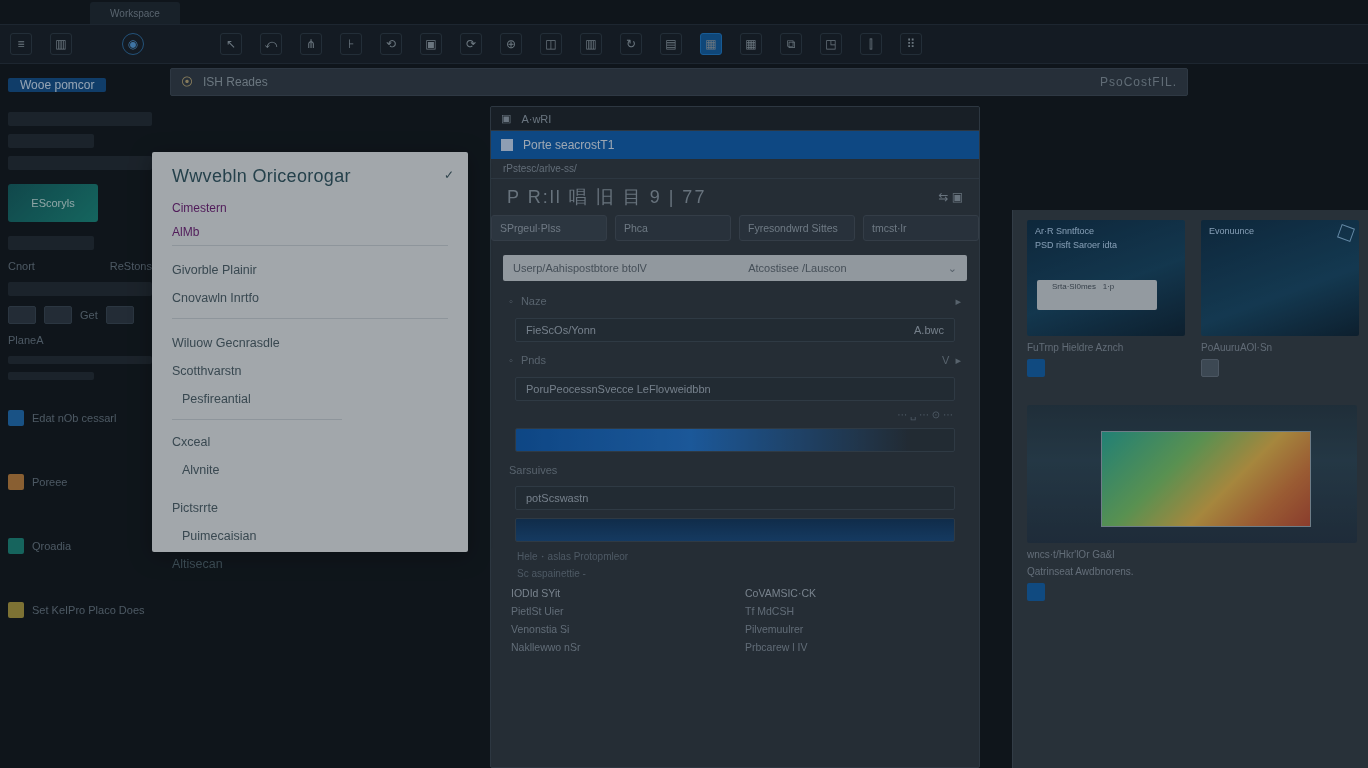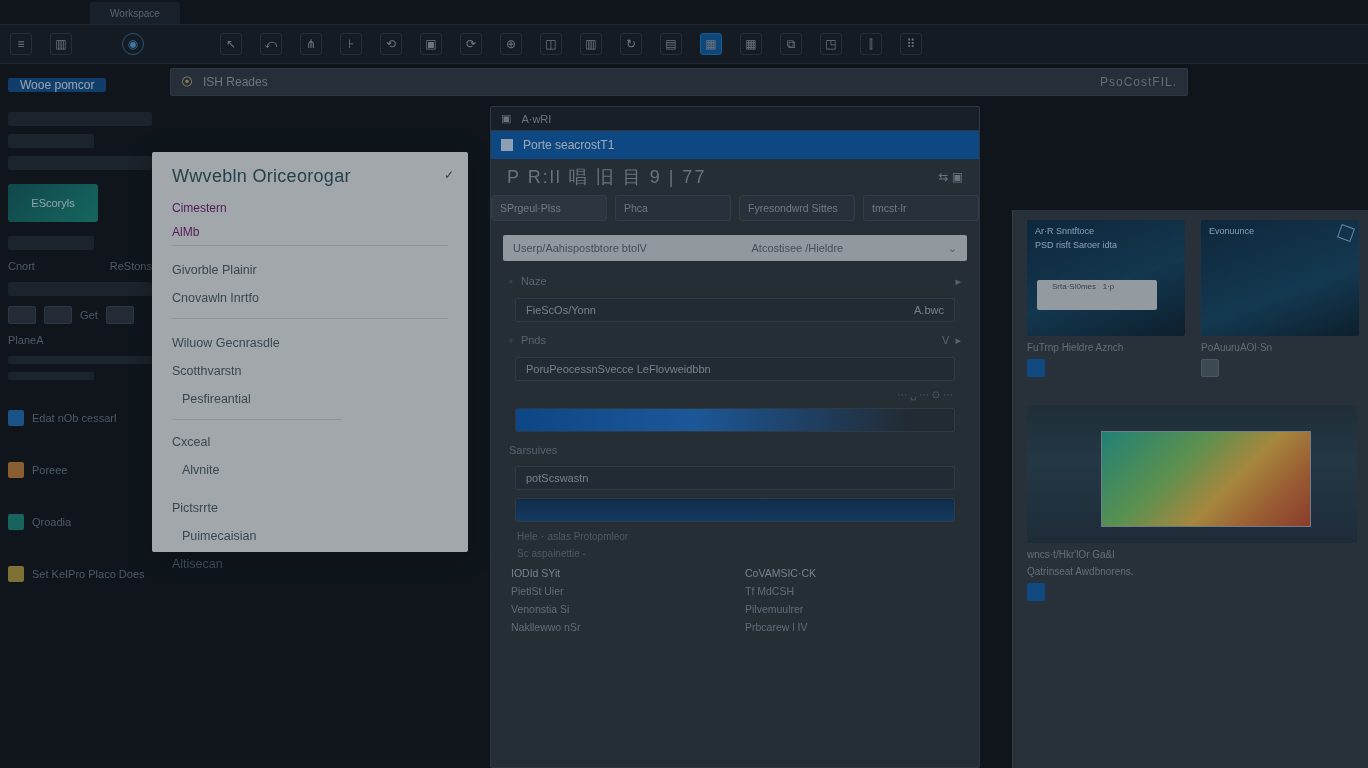--- a/index.html
+++ b/index.html
@@ -19,21 +19,21 @@
   .addr .right{ margin-left:auto; color:#8a97a2; letter-spacing:1px; }
 
   
   .left-col{ position:absolute; left:0; top:72px; width:160px; bottom:0; padding:6px 8px; }
   .badge-blue{ background:#0f4f8e; color:#d9ecff; font-size:12px; padding:0 12px; border-radius:2px; display:inline-block; margin-bottom:12px;}
   .stub{ height:14px; background:rgba(90,104,118,.25); border-radius:2px; margin:8px 0;}
   .stub.short{ width:60%; }
   .card-teal{ width:90px; height:38px; background:linear-gradient(135deg,#0f5f60,#168d7e); border-radius:3px; display:flex; align-items:center; justify-content:center; color:#cfeeea; font-size:11px; margin:14px 0;}
   .row-thin{ display:flex; align-items:center; gap:8px; margin:10px 0; color:#6c7a86; font-size:11px;}
   .tiny-tile{ width:28px; height:18px; background:#2b353f; border:1px solid #384450; border-radius:2px;}
-  .tiny-list{ display:flex; flex-direction:column; gap:16px; margin-top:20px;}
+  .tiny-list{ display:flex; flex-direction:column; gap:28px; margin-top:20px;}
   .ico-sq{ width:16px; height:16px; border-radius:2px;}
   .c-blue{background:#1d6fb8;} .c-orange{background:#c8833a;} .c-teal{background:#188a7c;} .c-yel{background:#b6a03d;}
 
   
   .popup{ position:absolute; left:152px; top:152px; width:316px; height:400px; background:#eef1f3; color:#445; border-radius:2px; box-shadow:0 4px 22px rgba(0,0,0,.45); padding:14px 20px 26px; }
   .popup h3{ font-size:18px; color:#2f5560; font-weight:400; letter-spacing:.3px;}
   .popup .chk{ position:absolute; right:14px; top:16px; color:#3f5b63;}
   .popup .grp{ font-size:12px; color:#701a75; margin-top:14px; }
   .popup hr{ border:none; border-top:1px solid #cfd6db; margin:6px 0 10px; }
   .popup .item{ font-size:12.5px; color:#4d6068; padding:7px 0; cursor:default;}
@@ -164,33 +164,34 @@
 
   <div class="dlg">
     <div class="tabbar">
       <span>▣</span>
       <span>A·wRI</span>
     </div>
     <div class="titlebar">
       <div class="wic"></div>
       <span>Porte seacrostT1</span>
     </div>
+    <div class="crumb">rPstesc/arlve-ss/</div>
     <div class="strip">
       <span class="glyph">P  R:ll  唱  旧  目  9 | 77</span>
       <span style="margin-left:auto">⇆ ▣</span>
     </div>
     <div class="pillrow">
       <div class="pill sel">SPrgeul·Plss</div>
       <div class="pill">Phca</div>
       <div class="pill">Fyresondwrd  Sittes</div>
       <div class="pill">tmcst·lr</div>
     </div>
     <div class="subbar">
       <span>Userp/Aahispostbtore btolV</span>
-        <span>Atcostisee /Hieldre</span>
+        <span>Atcostisee /Lauscon</span>
         <span>⌄</span>
     </div>
 
     <div class="sec" style="display:flex;">
         <span style="margin-right:8px">◦</span>
         <span>Naze</span>
         <span style="margin-left:auto">▸</span>
       </div>
     <div class="field">
         <span>FieScOs/Yonn</span>

